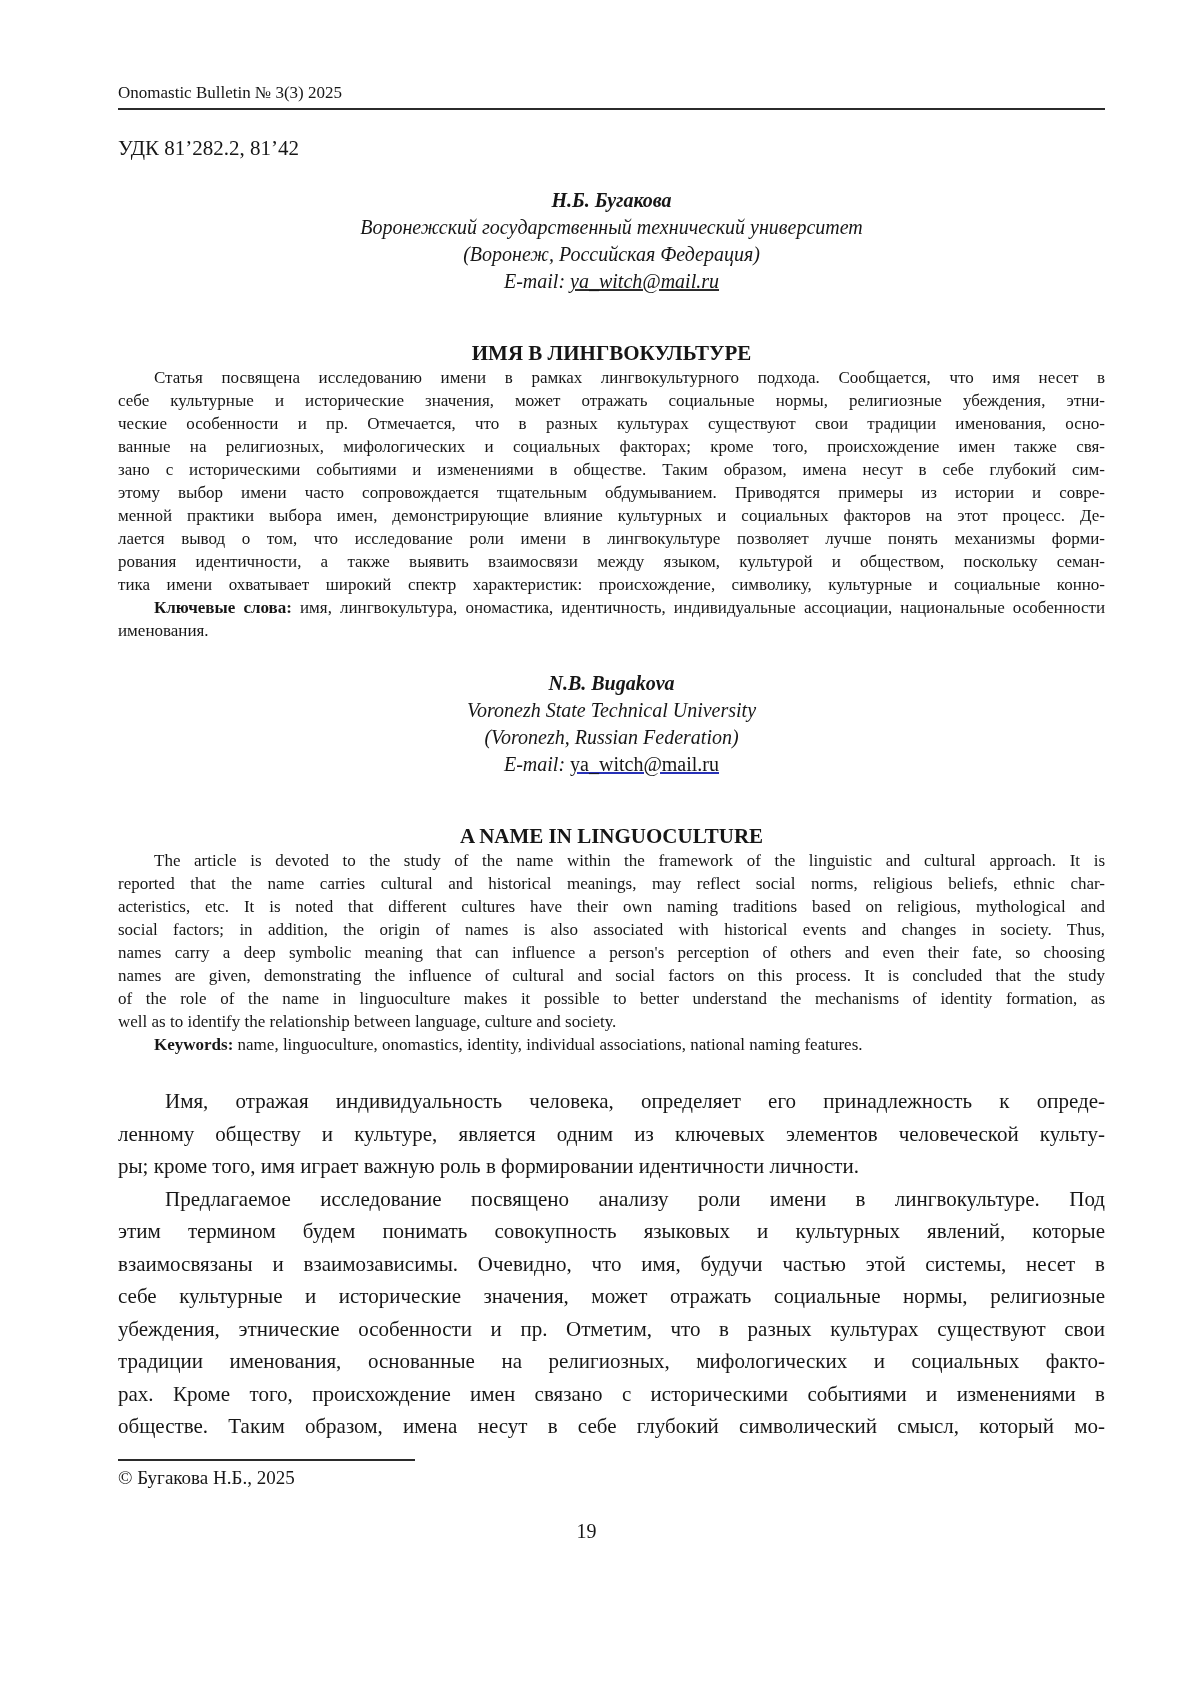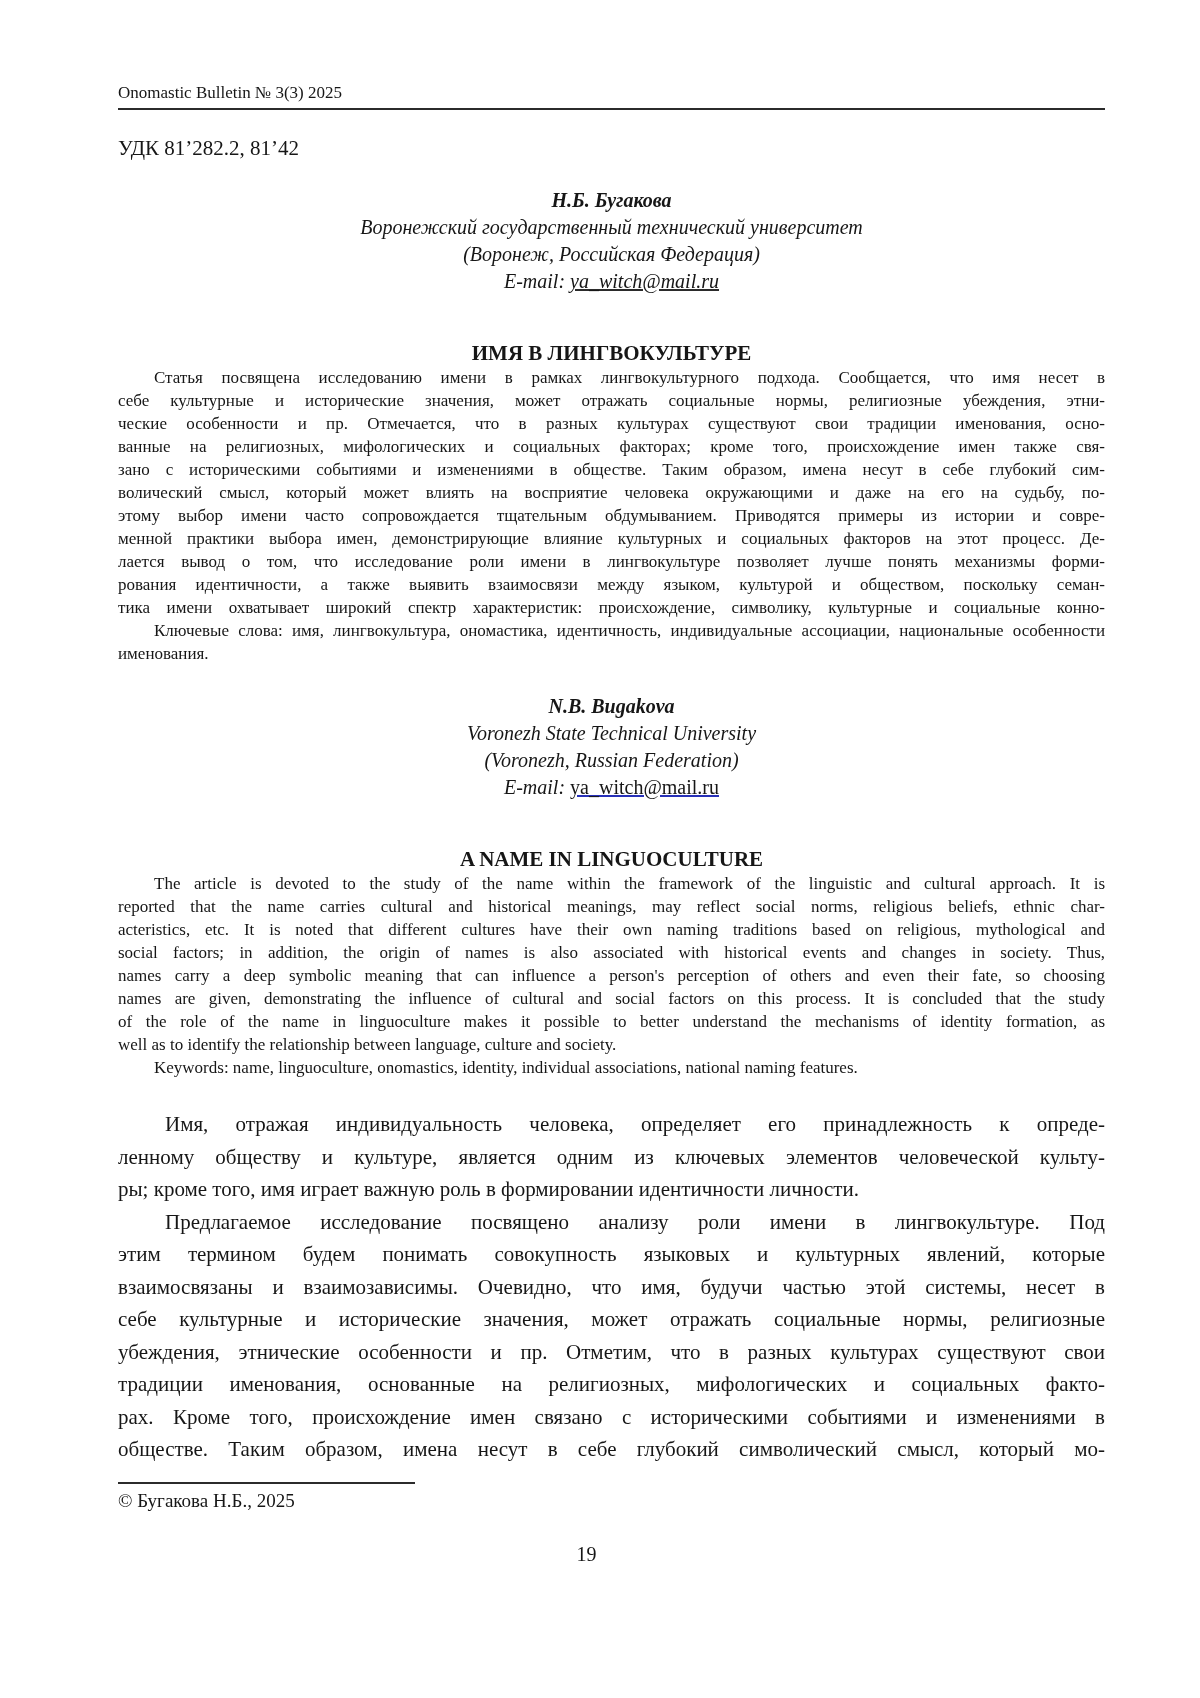--- a/index.html
+++ b/index.html
@@ -39,21 +39,21 @@
   }
 
   .article-title { text-align: center; font-weight: bold; font-size: 21px; line-height: 26px; margin-top: 45px; }
 
   .abstract { font-size: 17px; line-height: 23px; }
   .jline { text-align: justify; text-align-last: justify; }
   .jline.endline { text-align-last: left; }
   .first-indent .jline:first-child { text-indent: 36px; }
 
   .kw { text-indent: 36px; text-align: justify; font-size: 17px; line-height: 23px; }
-  .kw-label { font-weight: normal; }
+  .kw-label { font-weight: bold; }
 
   .body-text { margin-top: 29px; font-size: 21px; line-height: 32.5px; }
   .body-par .jline:first-child { text-indent: 47px; }
 
   .footnote { margin-top: 16px; }
   .footnote-rule { width: 297px; border: none; border-top: 2px solid #2b2b2b; margin: 0; }
   .copyright { font-size: 19px; line-height: 24px; margin-top: 5px; }
   .page-number { text-align: center; font-size: 20px; margin-top: 30px; margin-left: -50px; }
 </style>
 </head>
@@ -76,21 +76,20 @@
   </div>
 
   <div class="article-title">ИМЯ В ЛИНГВОКУЛЬТУРЕ</div>
 
   <div class="abstract first-indent">
       <div class="jline">Статья посвящена исследованию имени в рамках лингвокультурного подхода. Сообщается, что имя несет в</div>
       <div class="jline">себе культурные и исторические значения, может отражать социальные нормы, религиозные убеждения, этни-</div>
       <div class="jline">ческие особенности и пр. Отмечается, что в разных культурах существуют свои традиции именования, осно-</div>
       <div class="jline">ванные на религиозных, мифологических и социальных факторах; кроме того, происхождение имен также свя-</div>
       <div class="jline">зано с историческими событиями и изменениями в обществе. Таким образом, имена несут в себе глубокий сим-</div>
-      <div class="jline">волический смысл, который может влиять на восприятие человека окружающими и даже на его на судьбу, по-</div>
       <div class="jline">этому выбор имени часто сопровождается тщательным обдумыванием. Приводятся примеры из истории и совре-</div>
       <div class="jline">менной практики выбора имен, демонстрирующие влияние культурных и социальных факторов на этот процесс. Де-</div>
       <div class="jline">лается вывод о том, что исследование роли имени в лингвокультуре позволяет лучше понять механизмы форми-</div>
       <div class="jline">рования идентичности, а также выявить взаимосвязи между языком, культурой и обществом, поскольку семан-</div>
       <div class="jline">тика имени охватывает широкий спектр характеристик: происхождение, символику, культурные и социальные конно-</div>
     </div>
 
   <div class="kw"><span class="kw-label">Ключевые слова:</span><span> имя, лингвокультура, ономастика, идентичность, индивидуальные ассоциации, национальные особенности именования.</span></div>
 
   <div class="center-block author-block-en">

